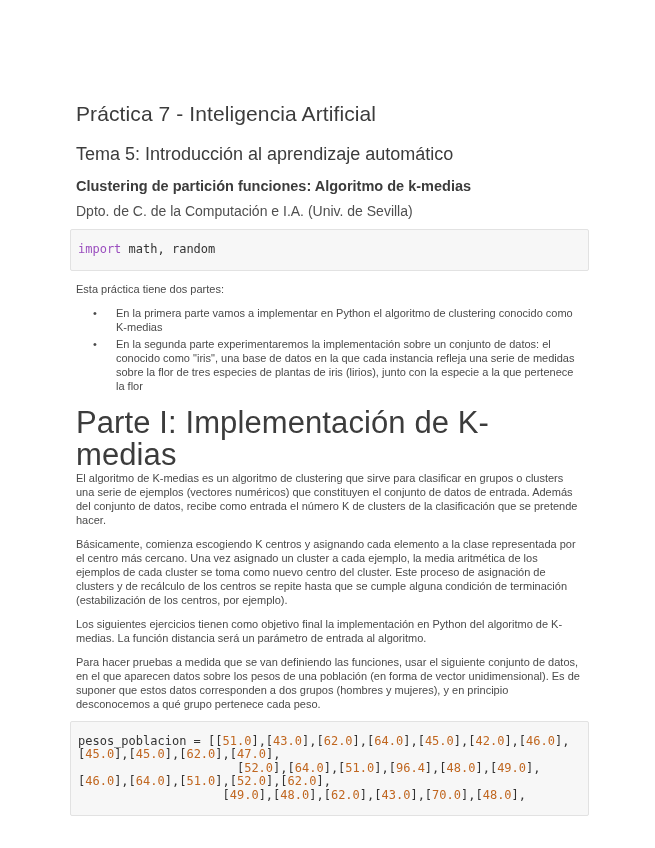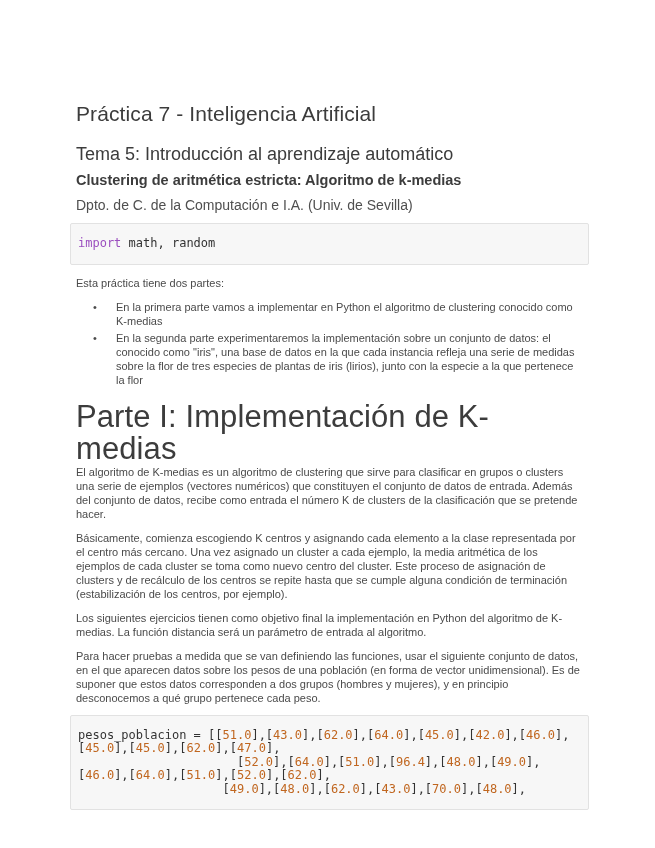--- a/index.html
+++ b/index.html
@@ -23,21 +23,21 @@
     color:var(--body_text);
   }
   h1.doc-title{
     font-size:21px;line-height:26px;font-weight:400;
     color:var(--heading_text);letter-spacing:.1px;
     margin:0 0 16px 0;
   }
   h2.doc-subtitle{
     font-size:18px;line-height:22px;font-weight:400;
     color:var(--heading_text);
-    margin:0 0 6px 0;
+    margin:0 0 12px 0;
   }
   h3.doc-section{
     font-size:14.5px;line-height:18px;font-weight:600;
     color:var(--heading_text);
     margin:0 0 9px 0;
   }
   p.meta{
     font-size:14px;line-height:14px;color:#4f4f4f;
     margin:0 0 11px 0;
   }
@@ -81,21 +81,21 @@
 </style>
 </head>
 <body>
 
 <div class="page">
 
   <h1 class="doc-title">Práctica 7 - Inteligencia Artificial</h1>
 
   <h2 class="doc-subtitle">Tema 5: Introducción al aprendizaje automático</h2>
 
-  <h3 class="doc-section">Clustering de aritmética estricta: Algoritmo de k-medias</h3>
+  <h3 class="doc-section">Clustering de partición funciones: Algoritmo de k-medias</h3>
 
   <p class="meta">Dpto. de C. de la Computación e I.A. (Univ. de Sevilla)</p>
 
   <pre class="code"><span class="tok-kw">import</span> math, random</pre>
 
   <p class="lead">Esta práctica tiene dos partes:</p>
 
   <ul class="bullets">
     <li>En la primera parte vamos a implementar en Python el algoritmo de clustering conocido como K-medias</li>
     <li>En la segunda parte experimentaremos la implementación sobre un conjunto de datos: el conocido como "iris", una base de datos en la que cada instancia refleja una serie de medidas sobre la flor de tres especies de plantas de iris (lirios), junto con la especie a la que pertenece la flor</li>

